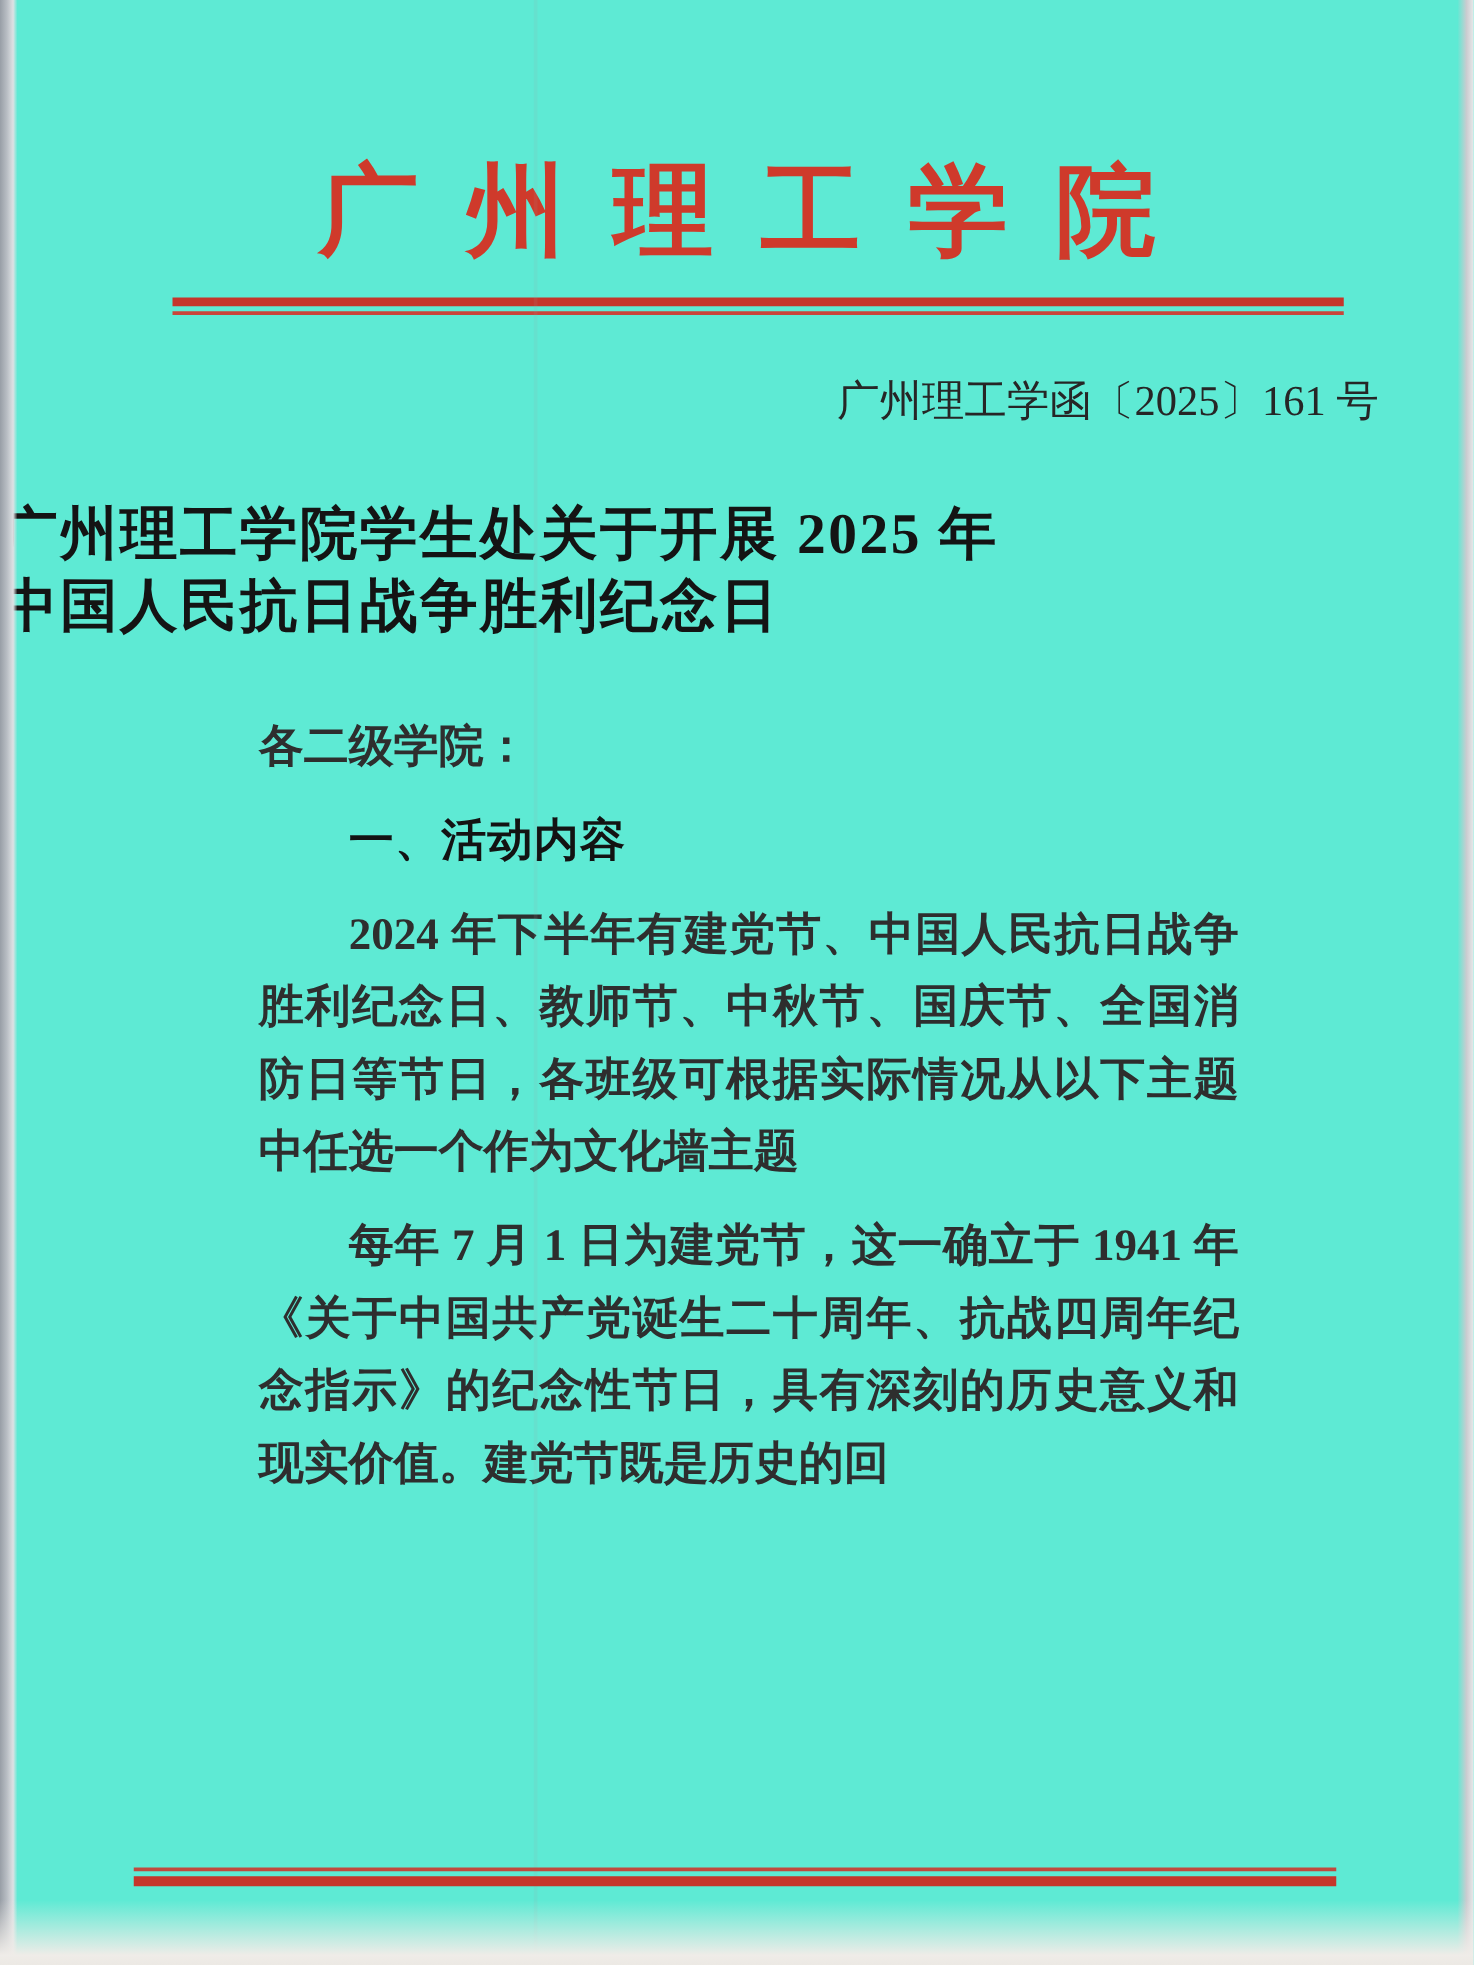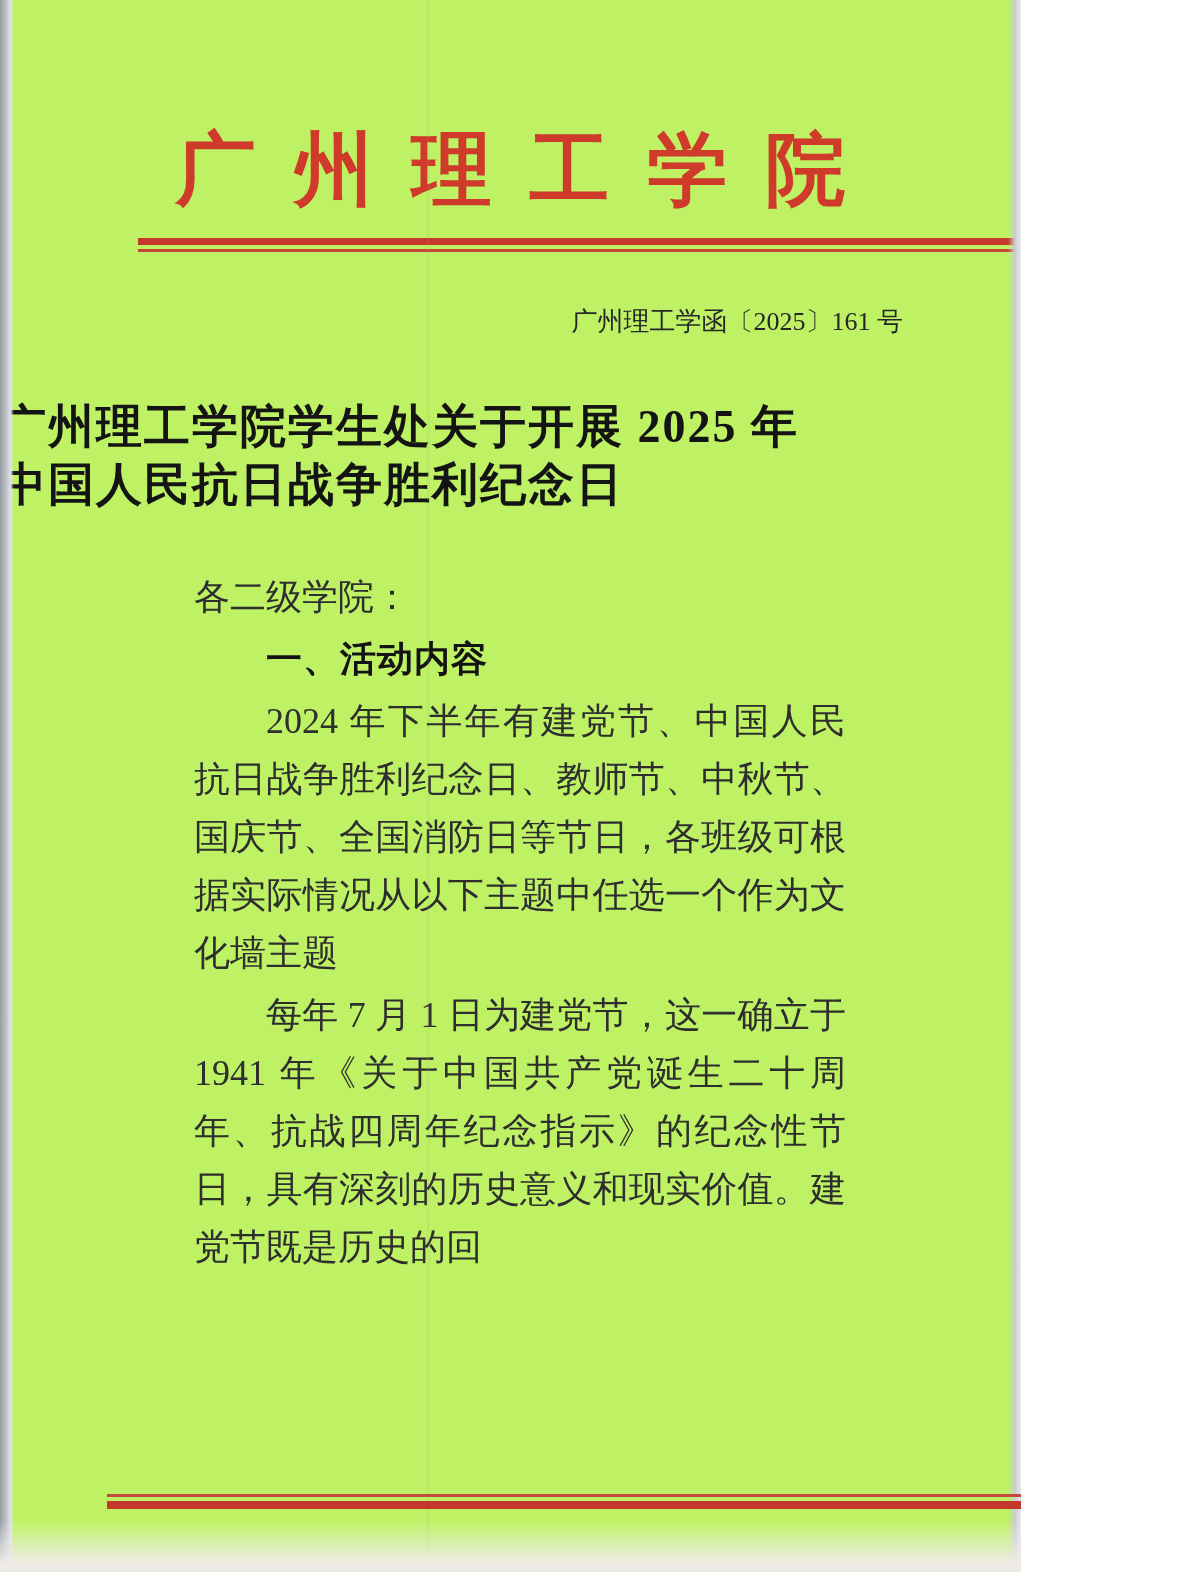--- a/index.html
+++ b/index.html
@@ -3,23 +3,23 @@
 <meta charset="utf-8">
 <style>
   html, body {
     margin: 0;
     padding: 0;
     background: #ffffff;
     font-family: "Liberation Serif", "DejaVu Serif", serif;
   }
   .scan-page {
     position: relative;
-    width: 1021px;
+    width: 1179px;
     height: 1572px;
-    background: #bef264;
+    background: #5eead4;
     overflow: hidden;
     color: #2e2e2e;
   }
   
   .edge-left {
     position: absolute; left: 0; top: 0; bottom: 0; width: 14px;
     background: linear-gradient(to right, #989ea6 0%, #b9bec4 40%, #dfe1e4 75%, rgba(253,253,252,0) 100%);
   }
   .edge-right {
     position: absolute; right: 0; top: 0; bottom: 0; width: 13px;
@@ -52,23 +52,23 @@
     margin-top: 26px;
     width: 937px;
   }
   .rule-top .thick { height: 7px; background: #c5362b; }
   .rule-top .gap   { height: 4px; }
   .rule-top .thin  { height: 3px; background: #c9453a; }
 
   
   .doc-number {
     margin-top: 50px;
-    margin-right: 118px;
+    margin-right: 76px;
     text-align: right;
-    font-size: 26px;
+    font-size: 34px;
     line-height: 40px;
     color: #262626;
   }
 
   
   .doc-title {
     margin-top: 56px;
     text-align: left;
     font-size: 46px;
     line-height: 58px;
@@ -79,21 +79,21 @@
 
   
   .doc-body {
     margin: 54px 171px 0 190px; 
     font-size: 36px;
     line-height: 58px;
     text-align: justify;
     text-justify: inter-character;
     color: #2e2e2e;
   }
-  .doc-body p { margin: 4px; }
+  .doc-body p { margin: 17px; font-weight: bold; }
   .para { text-indent: 2em; }
   .heading-1 {
     text-indent: 2em;
     font-weight: 700;
     color: #131313;
     font-family: "Liberation Sans", "DejaVu Sans", sans-serif;
     letter-spacing: 1px;
   }
   .heading-2 { text-indent: 2em; color: #242424; }
 

